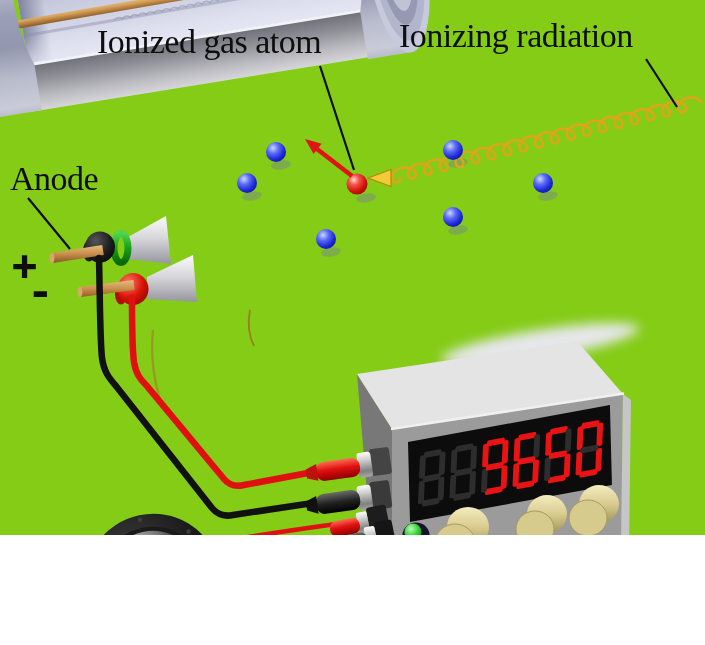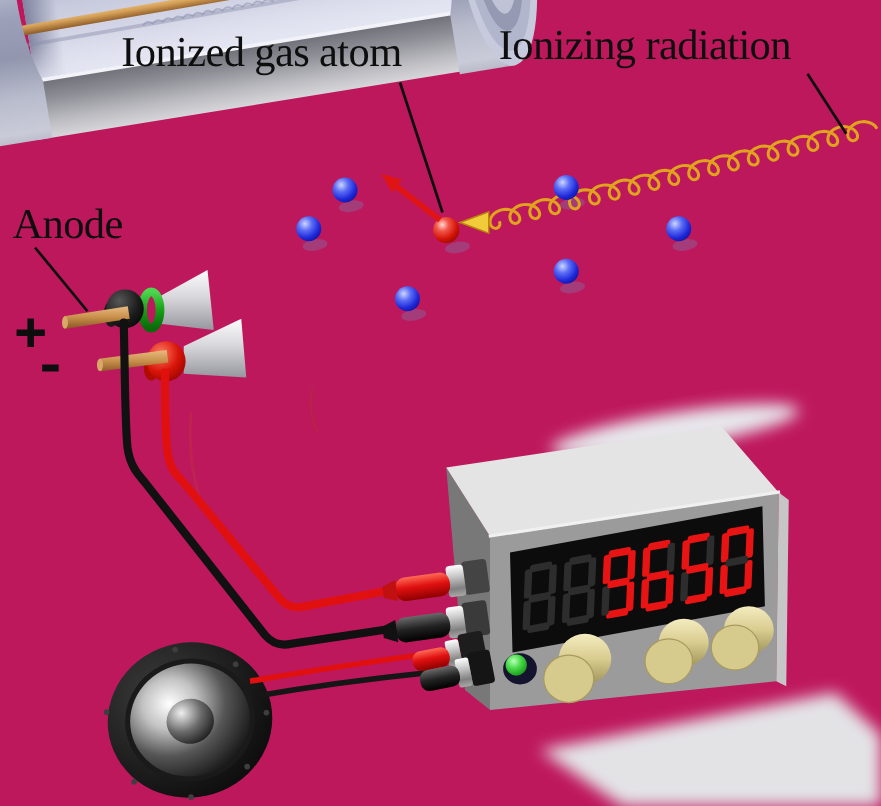--- a/index.html
+++ b/index.html
@@ -1,16 +1,16 @@
 <!DOCTYPE html>
 <html><head>
 <meta charset="utf-8">
 <style>
   html,body{margin:0;padding:0;background:#ffffff;}
-  .stage{width:705px;height:645px;position:relative;background:#be185d;overflow:hidden;}
+  .stage{width:705px;height:535px;position:relative;background:#84cc16;overflow:hidden;}
   svg{display:block;}
   text{font-family:"Liberation Serif","DejaVu Serif",serif;fill:#0e0e0e;}
   .lbl{font-size:34px;letter-spacing:-0.5px;}
   .sign{font-size:44px;font-weight:bold;}
 </style>
 </head>
 <body>
 
 <div class="stage">
 <svg width="705" height="645" viewBox="0 0 705 645" xmlns="http://www.w3.org/2000/svg">

